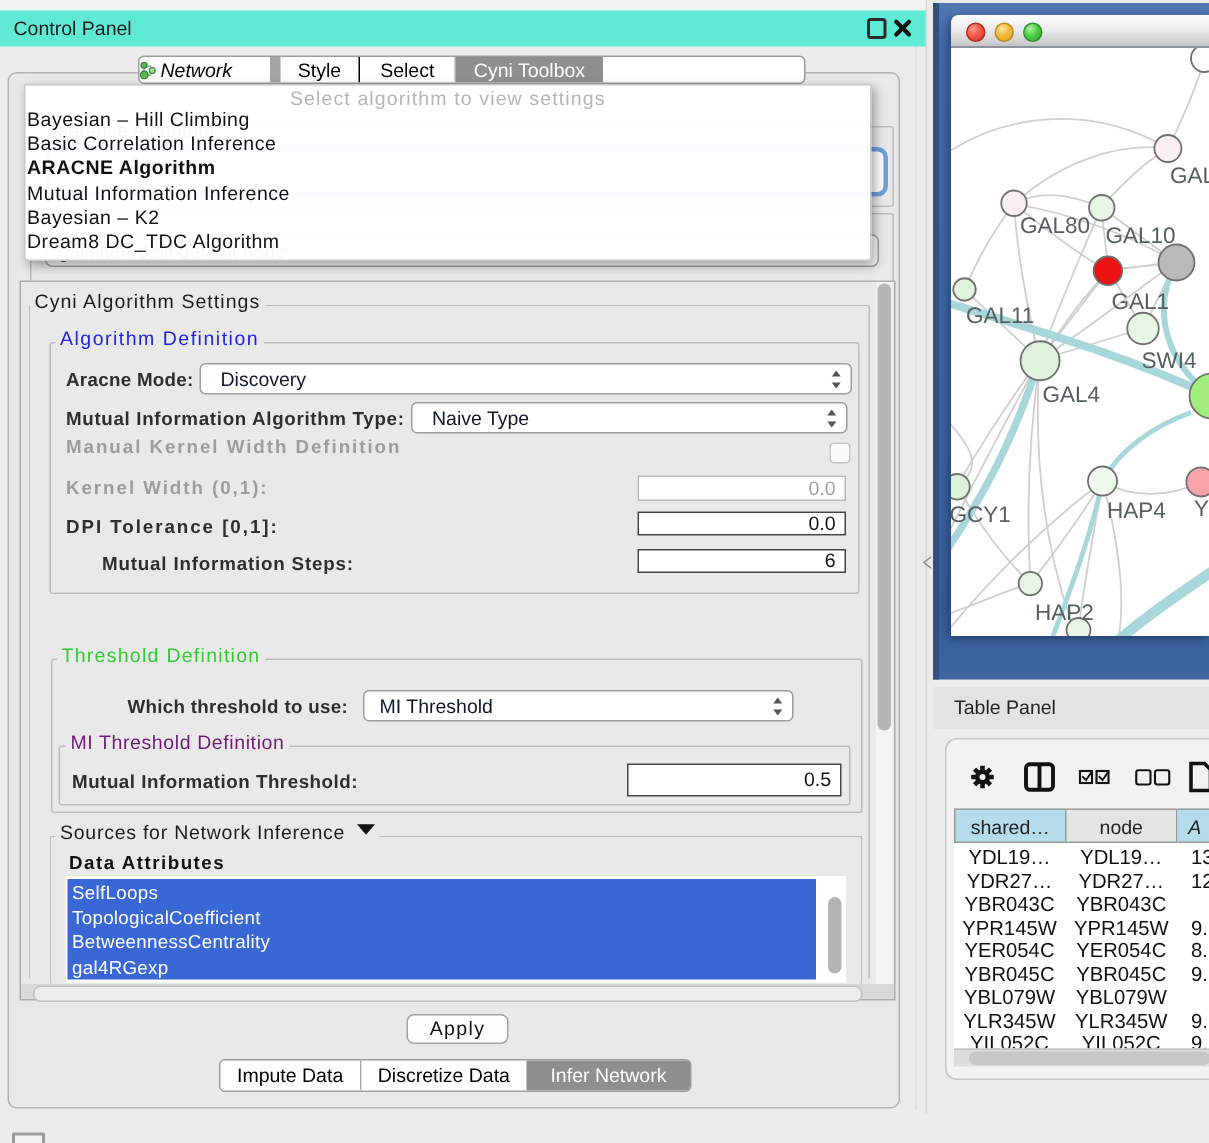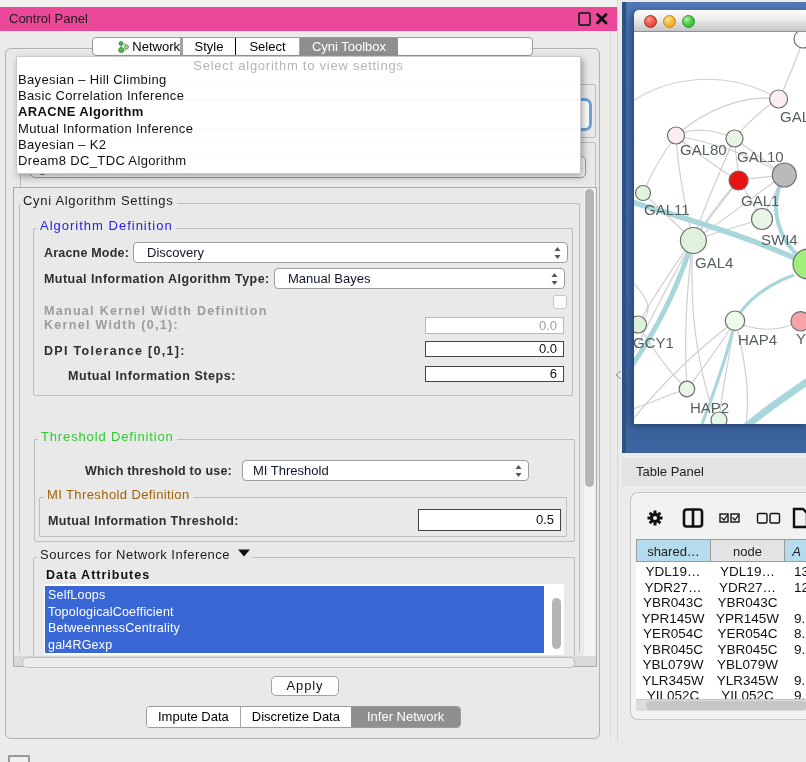--- a/index.html
+++ b/index.html
@@ -16,21 +16,21 @@
   text-align:right;line-height:19px;padding-right:6px;}
 .groupbox{border:1px solid #bdbdbd;border-radius:2px;}
 </style>
 </head>
 <body>
 
 <div class="abs" style="left:0;top:0;width:617px;height:742px;background:#ebebeb;border-right:1px solid #d6d6d6;">
   <div class="abs" style="left:0;top:0;width:617px;height:7px;background:#f1f1f1;"></div>
   <div class="abs" style="left:610px;top:31px;width:1px;height:709px;background:#dcdcdc;"></div>
 
-  <div class="abs" style="left:0;top:7px;width:617px;height:24px;background:#ec4899;">
+  <div class="abs" style="left:0;top:7px;width:617px;height:24px;background:#5eead4;">
     <div class="abs" style="left:9px;top:4px;font-size:13px;color:#1b1b1b;">Control Panel</div>
 
     <div class="abs" style="left:578px;top:5px;width:9px;height:10px;border:2px solid #2b2b2b;border-radius:2.5px;"></div>
 
     <svg class="abs" style="left:595px;top:5px;" width="14" height="14" viewBox="0 0 14 14">
       <path d="M2.5 2.5 L11 11 M11 2.5 L2.5 11" stroke="#111" stroke-width="2.8" stroke-linecap="round"></path>
     </svg>
   </div>
 
   <div class="abs" style="left:5px;top:48px;width:593px;height:689px;background:#e9e9e9;border:1px solid #b2b2b2;border-radius:6px;"></div>
@@ -52,27 +52,27 @@
   <div class="abs lbl" style="left:44px;top:246px;letter-spacing:0.2px;">Aracne Mode:</div>
   <div class="abs combo" style="left:133px;top:242px;width:433px;height:19px;">
     <span style="padding-left:13px;">Discovery</span>
     <svg class="carets" width="7" height="12" viewBox="0 0 7 12">
         <path d="M3.5 0 L6.5 4 L0.5 4 Z M3.5 12 L6.5 8 L0.5 8 Z" fill="#555"></path>
       </svg>
   </div>
 
   <div class="abs lbl" style="left:44px;top:272px;letter-spacing:0.45px;">Mutual Information Algorithm Type:</div>
   <div class="abs combo" style="left:274px;top:268px;width:289px;height:19px;">
-    <span style="padding-left:13px;">Manual Bayes</span>
+    <span style="padding-left:13px;">Naive Type</span>
     <svg class="carets" width="7" height="12" viewBox="0 0 7 12">
         <path d="M3.5 0 L6.5 4 L0.5 4 Z M3.5 12 L6.5 8 L0.5 8 Z" fill="#555"></path>
       </svg>
   </div>
 
-  <div class="abs glbl" style="left:44px;top:304px;letter-spacing:1.3px;">Manual Kernel Width Definition</div>
+  <div class="abs glbl" style="left:44px;top:291px;letter-spacing:1.3px;">Manual Kernel Width Definition</div>
   <div class="abs" style="left:553px;top:295px;width:12px;height:12px;background:#fafafa;border:1px solid #c6c6c6;border-radius:3px;"></div>
 
   <div class="abs glbl" style="left:44px;top:318px;letter-spacing:1.3px;">Kernel Width (0,1):</div>
   <div class="abs field" style="left:425px;top:317px;width:131px;height:15px;border:1px solid #b9b9b9;color:#a0a0a0;line-height:15px;">0.0</div>
 
   <div class="abs lbl" style="left:44px;top:344px;letter-spacing:1.3px;">DPI Tolerance [0,1]:</div>
   <div class="abs field" style="left:425px;top:341px;width:131px;height:14px;line-height:14px;">0.0</div>
 
   <div class="abs lbl" style="left:44px;top:369px;letter-spacing:0.55px;padding-left:24px;">Mutual Information Steps:</div>
   <div class="abs field" style="left:425px;top:366px;width:131px;height:14px;line-height:14px;">6</div>
@@ -83,21 +83,21 @@
 
   <div class="abs lbl" style="left:85px;top:464px;letter-spacing:0.2px;">Which threshold to use:</div>
   <div class="abs combo" style="left:242px;top:460px;width:285px;height:19px;">
     <span style="padding-left:10px;">MI Threshold</span>
     <svg class="carets" width="7" height="12" viewBox="0 0 7 12">
         <path d="M3.5 0 L6.5 4 L0.5 4 Z M3.5 12 L6.5 8 L0.5 8 Z" fill="#555"></path>
       </svg>
   </div>
 
   <div class="abs groupbox" style="left:39px;top:497px;width:526px;height:38px;"></div>
-  <div class="abs gt" style="left:44px;top:487px;color:#a16207;letter-spacing:0.4px;text-align:center;">MI Threshold Definition</div>
+  <div class="abs gt" style="left:44px;top:487px;color:#701a75;letter-spacing:0.4px;text-align:center;">MI Threshold Definition</div>
   <div class="abs lbl" style="left:48px;top:514px;letter-spacing:0.35px;">Mutual Information Threshold:</div>
   <div class="abs field" style="left:418px;top:509px;width:135px;height:20px;line-height:20px;">0.5</div>
 
   <div class="abs groupbox" style="left:33px;top:557px;width:540px;height:98px;border-bottom:none;"></div>
   <div class="abs gt" style="left:37px;top:547px;letter-spacing:0.5px;">Sources for Network Inference
     <svg style="margin-left:4px;vertical-align:2px;" width="12" height="8" viewBox="0 0 12 8">
         <path d="M0 0.5 L12 0.5 L6 7.5 Z" fill="#111"></path>
       </svg>
   </div>
   <div class="abs lbl" style="left:46px;top:568px;font-size:12.5px;color:#111;letter-spacing:1px;">Data Attributes</div>
@@ -115,21 +115,21 @@
 
   <div class="abs" style="left:271px;top:676px;width:66px;height:18px;background:#fdfdfd;border:1px solid #a3a3a3;border-radius:5px;text-align:center;font-size:13px;letter-spacing:0.9px;line-height:18px;color:#111;">Apply</div>
 
   <div class="abs" style="left:146px;top:706px;height:20px;border:1px solid #9b9b9b;border-radius:4px;overflow:hidden;display:flex;font-size:13px;line-height:20px;">
     <div style="background:#fff;padding:0 11px;border-right:1px solid #a5a5a5;">Impute Data</div>
     <div style="background:#fff;padding:0 11px;">Discretize Data</div>
     <div style="background:#8f8f8f;color:#fff;padding:0 16px;">Infer Network</div>
   </div>
 
   <div class="abs" style="left:92px;top:37px;height:17px;border:1px solid #9b9b9b;border-radius:4px;overflow:hidden;display:flex;font-size:13px;line-height:17px;background:#fff;">
-    <div style="width:87px;text-align:right;border-right:3px solid #a3a3a3;">
+    <div style="width:87px;text-align:left;border-right:7px solid #a3a3a3;font-style:italic;">
       <svg width="11" height="12" viewBox="0 0 11 12" style="vertical-align:-2px;margin-right:3px;">
         <path d="M3 3 L8 3 M3 3 L3 9 M3 9 L8 9" stroke="#9a9a9a" stroke-width="1"></path>
         <circle cx="3" cy="2.5" r="2" fill="#55b755" stroke="#2e7d2e" stroke-width="0.7"></circle>
         <circle cx="3.2" cy="9" r="2.6" fill="#55b755" stroke="#2e7d2e" stroke-width="0.7"></circle>
         <circle cx="8.5" cy="6" r="2" fill="#9adf8f" stroke="#2e7d2e" stroke-width="0.7"></circle>
       </svg>Network</div>
     <div style="width:52px;text-align:center;border-right:1px solid #000000;">Style</div>
     <div style="width:63px;text-align:center;border-right:1px solid #ababab;">Select</div>
     <div style="width:98px;text-align:center;background:#8f8f8f;color:#fff;">Cyni Toolbox</div>
     <div style="width:134px;text-align:center;margin-top:45px;">jActiveMNodules</div>

